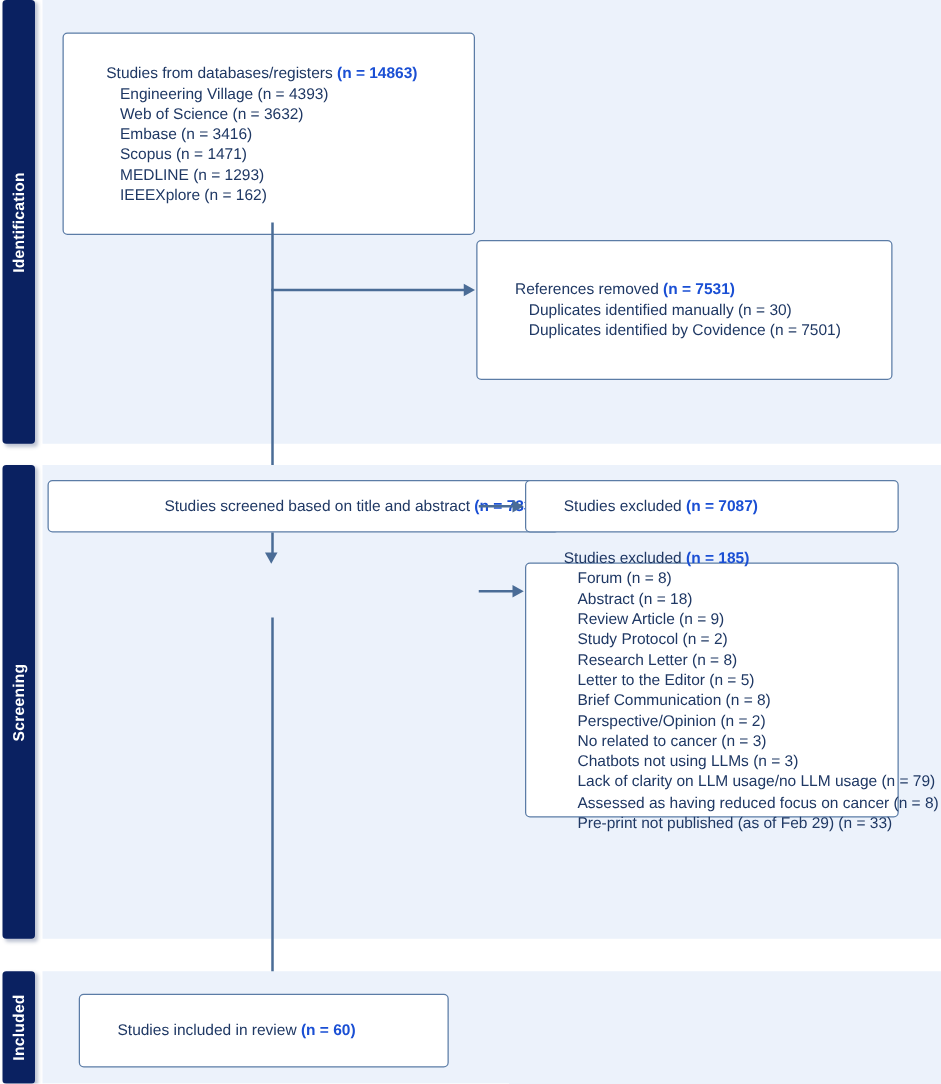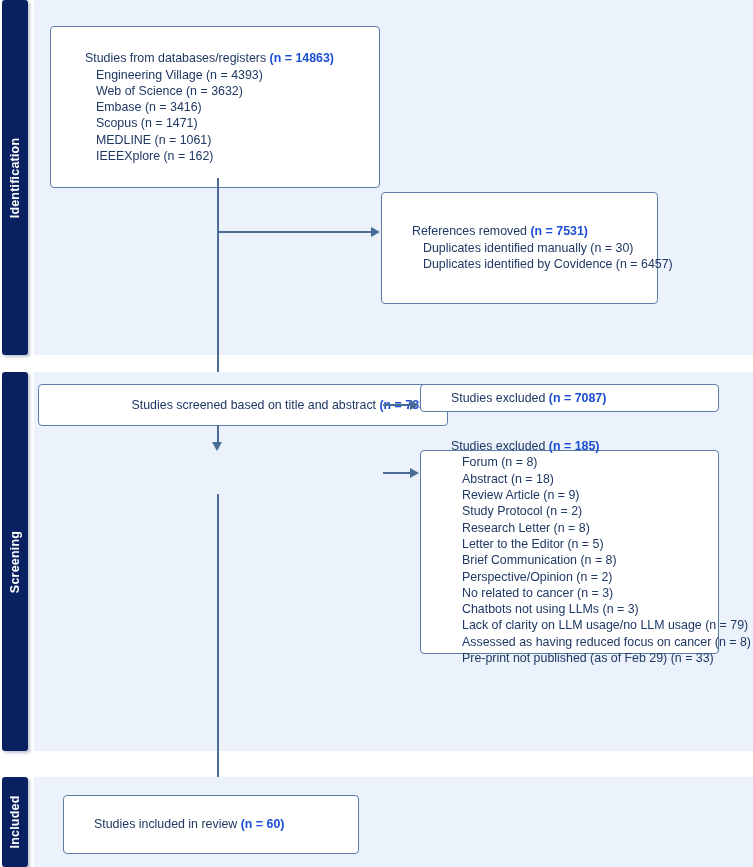--- a/index.html
+++ b/index.html
@@ -109,32 +109,32 @@
 
   <div class="node" style="left:50px; top:16px; width:330px; height:162px;margin-top:10px;">
     <div class="node-inner">
       <div class="line head">
         <span>Studies from databases/registers </span><span class="accent">(n = 14863)</span>
       </div>
       <div class="line sub">Engineering Village (n = 4393)</div>
       <div class="line sub">Web of Science (n = 3632)</div>
       <div class="line sub">Embase (n = 3416)</div>
       <div class="line sub">Scopus (n = 1471)</div>
-      <div class="line sub">MEDLINE (n = 1061)</div>
+      <div class="line sub">MEDLINE (n = 1293)</div>
       <div class="line sub">IEEEXplore (n = 162)</div>
     </div>
   </div>
 
-  <div class="node" style="left:381px; top:192px; width:277px; height:112px;">
+  <div class="node" style="left:381px; top:192px; width:333px; height:112px;">
     <div class="node-inner tight">
       <div class="line head">
         <span>References removed </span><span class="accent">(n = 7531)</span>
       </div>
       <div class="line sub">Duplicates identified manually (n = 30)</div>
-      <div class="line sub">Duplicates identified by Covidence (n = 6457)</div>
+      <div class="line sub">Duplicates identified by Covidence (n = 7501)</div>
     </div>
   </div>
 
   <div class="conn v" style="left:217px; top:178px; height:205px;"></div>
   <div class="arrow arrow-down" style="left:212px; top:379px;"></div>
 
   <div class="conn h" style="left:217px; top:231px; width:155px;"></div>
   <div class="arrow arrow-right" style="left:371px; top:226.5px;"></div>
 
   <div class="band" style="left:34px; top:372px; width:719px; height:379px;"></div>
@@ -143,21 +143,21 @@
   </div>
 
   <div class="node" style="left:38px; top:384px; width:410px; height:42px;text-align:right;">
     <div class="node-inner tight">
       <div class="line">
         <span>Studies screened based on title and abstract </span><span class="accent">(n = 7332)</span>
       </div>
     </div>
   </div>
 
-  <div class="node" style="left:420px; top:384px; width:299px; height:28px;">
+  <div class="node" style="left:420px; top:384px; width:299px; height:42px;">
     <div class="node-inner tight">
       <div class="line">
         <span>Studies excluded </span><span class="accent">(n = 7087)</span>
       </div>
     </div>
   </div>
 
   <div class="conn h" style="left:383px; top:404px; width:28px;"></div>
   <div class="arrow arrow-right" style="left:410px; top:399.5px;"></div>
 

